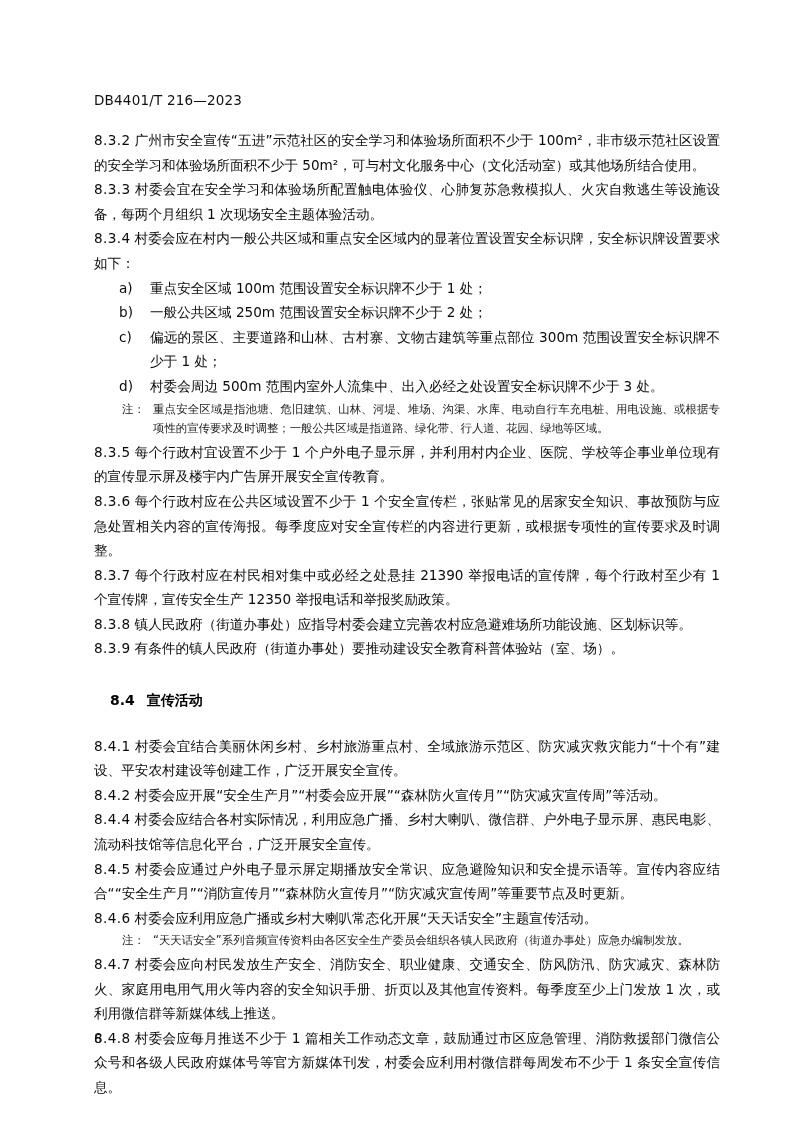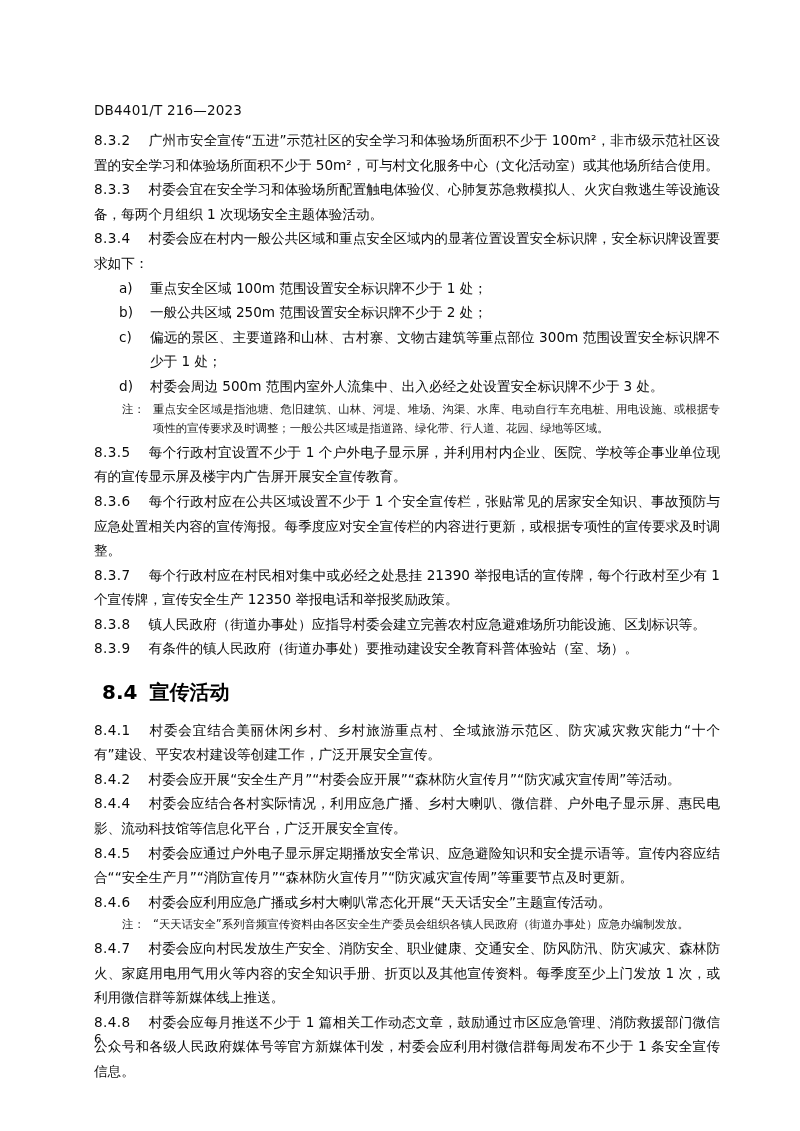--- a/index.html
+++ b/index.html
@@ -15,21 +15,21 @@
     position: relative;
     width: 800px;
     height: 1131px;
     background: #ffffff;
     box-sizing: border-box;
     overflow: hidden;
   }
   .running-header {
     position: absolute;
     left: 94px;
-    top: 102px;
+    top: 92px;
     font-family: "DejaVu Sans", "Liberation Sans", sans-serif;
     font-size: 13.5px;
     letter-spacing: 0.2px;
     color: #111111;
     white-space: nowrap;
   }
   .content {
     position: absolute;
     left: 94px;
     top: 128px;
@@ -41,21 +41,21 @@
     color: #0a0a0a;
     text-align: justify;
     text-justify: inter-ideograph;
     margin: 0;
     text-indent: 0;
     word-break: break-all;
     font-family: "DejaVu Sans", "Liberation Sans", sans-serif;
   }
   .para .num {
     letter-spacing: 0.4px;
-    margin-right: 18px;
+    margin-right: 4px;
   }
   .list {
     margin: 0;
     padding: 0;
     list-style: none;
   }
   .list-item {
     font-size: 13.6px;
     line-height: 24.6px;
     color: #0a0a0a;
@@ -81,25 +81,25 @@
     position: relative;
     word-break: break-all;
     margin: 1px 0 1px 0;
   }
   .note .note-label {
     position: absolute;
     left: 28px;
     top: 0;
   }
   .heading {
-    font-size: 20px;
+    font-size: 14px;
     line-height: 24.6px;
     font-weight: bold;
     color: #000000;
-    margin: 8px;
+    margin: 16px;
   }
   .heading .num {
     margin-right: 12px;
   }
   .spacer-sm { height: 11px; }
   .spacer-xs { height: 5px; }
   .page-number {
     position: absolute;
     left: 94px;
     top: 1032px;

